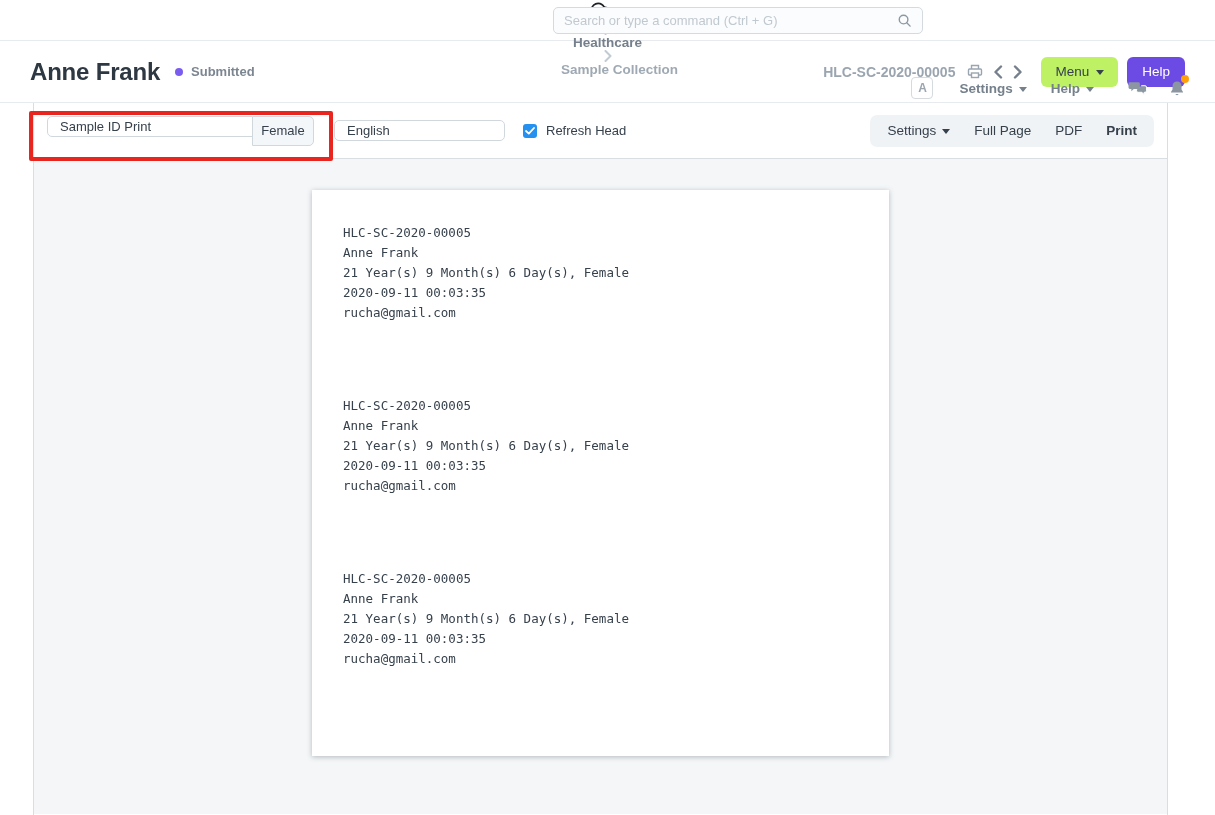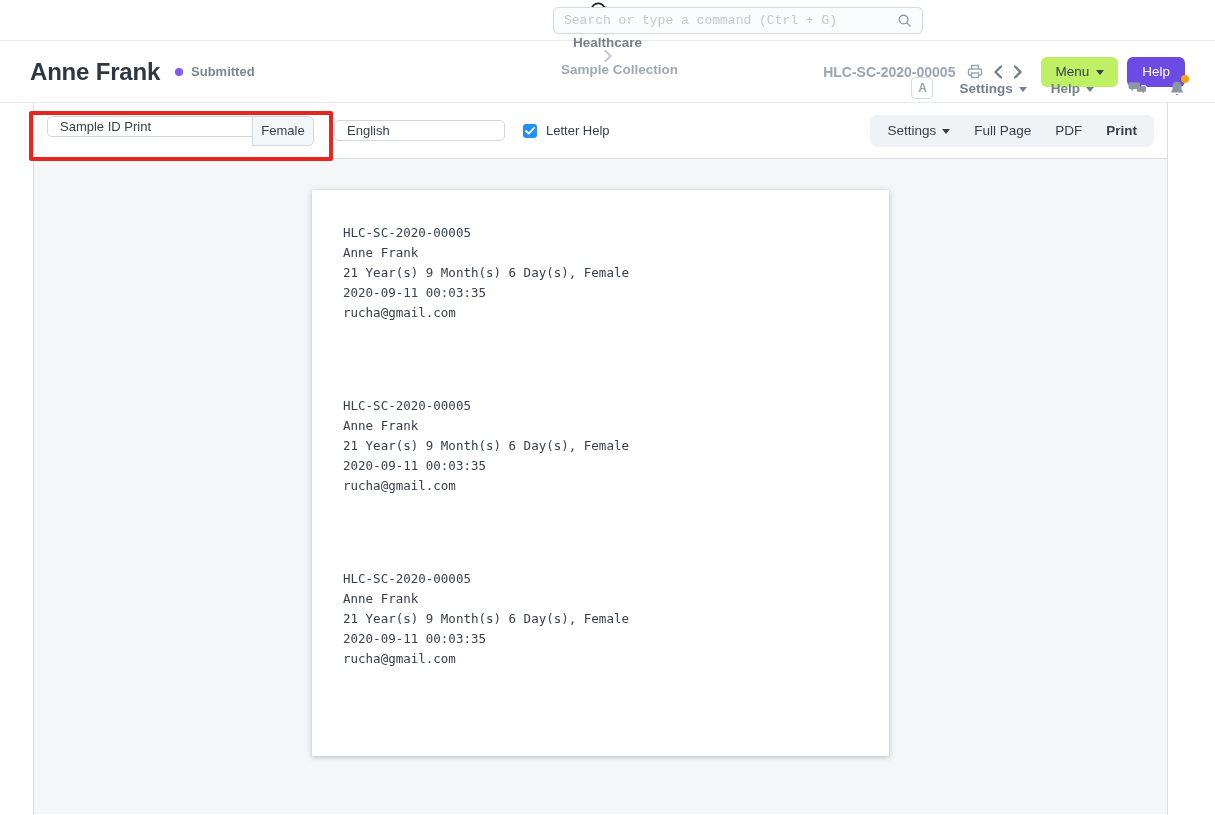--- a/index.html
+++ b/index.html
@@ -10,21 +10,21 @@
   .navbar { height:41px; border-bottom:1px solid #e7eaee; display:flex;
     align-items:center; padding:0 30px; position:relative; background:#fff;flex-direction:column; }
   .logo { display:flex; align-items:center; margin-right:18px; }
   .crumb-sep { margin:0 12px; display:flex; align-items:center; }
   .crumb1 { font-size:13.5px; font-weight:700; color:#75808c; }
   .crumb2 { font-size:13.5px; font-weight:700; color:#9fa9b3;margin-left:24px; }
   .search { position:absolute; left:553px; top:7px; width:370px; height:27px;
     border:1px solid #d4dade; border-radius:5px; background:#fbfcfd;
     display:flex; align-items:center; padding:0 10px; }
   .search input { border:0; outline:0; background:transparent; flex:1;
-    font-size:13px; color:#000000; font-family:Liberation Mono, monospace; }
+    font-size:13px; color:#000000; font-family:Liberation Sans, sans-serif; }
   .search input::placeholder { color:#c1c9d0; }
   .nav-right { margin-left:auto; display:flex; align-items:center; }
   .avatar { width:22px; height:22px; border:1px solid #d4dade; border-radius:4px;
     display:flex; align-items:center; justify-content:center; font-size:12px;
     font-weight:700; color:#9aa5af; background:#fff; margin-right:14px; }
   .nav-link { font-size:13.5px; font-weight:700; color:#75808c; display:flex;
     align-items:center; gap:6px; margin:0 12px; cursor:pointer; }
   .caret { width:0; height:0; border-left:4px solid transparent;
     border-right:4px solid transparent; border-top:5px solid currentColor;
     display:inline-block; margin-top:2px; }
@@ -189,21 +189,21 @@
       <input class="fld fld-format" readonly="" value="Sample ID Print" style="">
       <button class="btn-refresh">Female</button>
     </div>
     <input class="fld fld-lang" readonly="" value="English" style="">
     <span class="letterhead">
       <span class="checkbox">
         <svg width="10" height="8" viewBox="0 0 10 8">
             <path d="M1 4 L3.8 6.6 L9 1" fill="none" stroke="#fff" stroke-width="1.8" stroke-linecap="round" stroke-linejoin="round"></path>
           </svg>
       </span>
-      <span class="letterhead-label">Letter Help</span>
+      <span class="letterhead-label">Refresh Head</span>
     </span>
     <div class="print-actions">
       <span class="pa-item">
         <span>Settings</span>
         <span class="caret"></span>
       </span>
       <span class="pa-item">Full Page</span>
       <span class="pa-item">PDF</span>
       <span class="pa-item pa-print">Print</span>
     </div>

